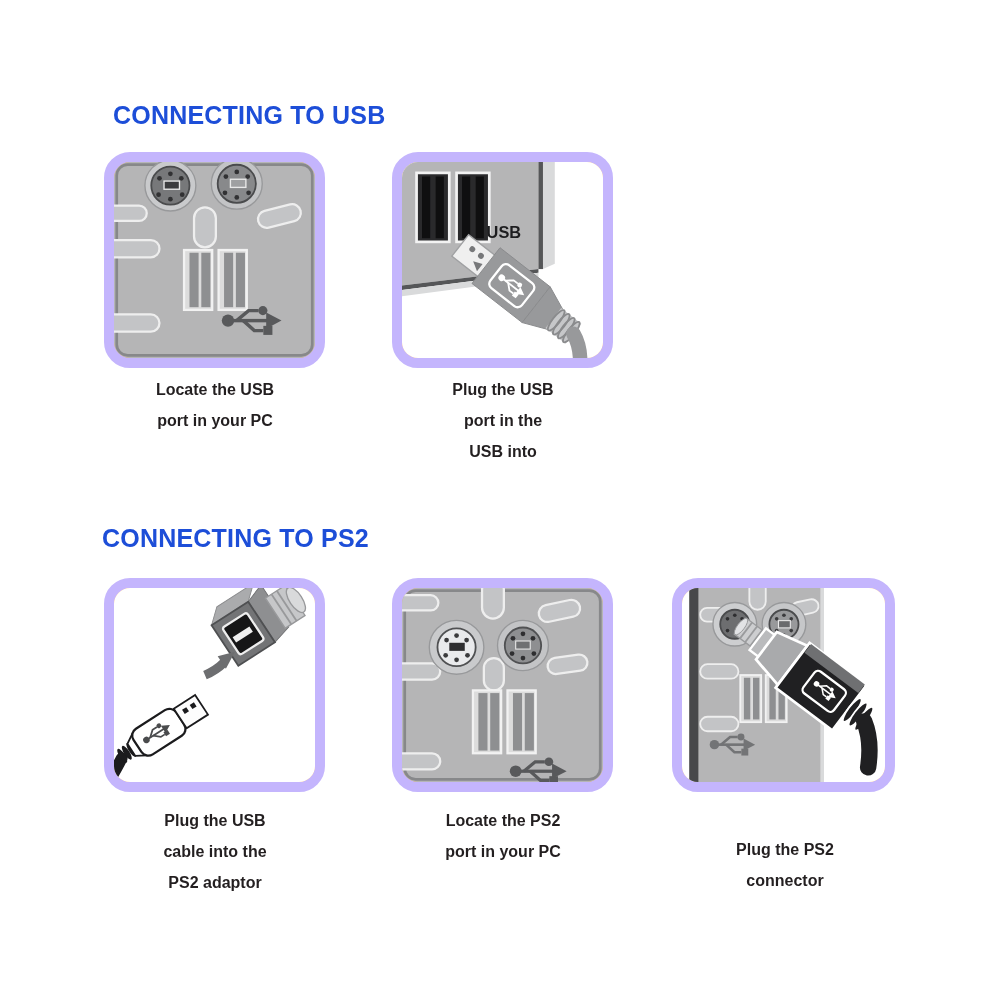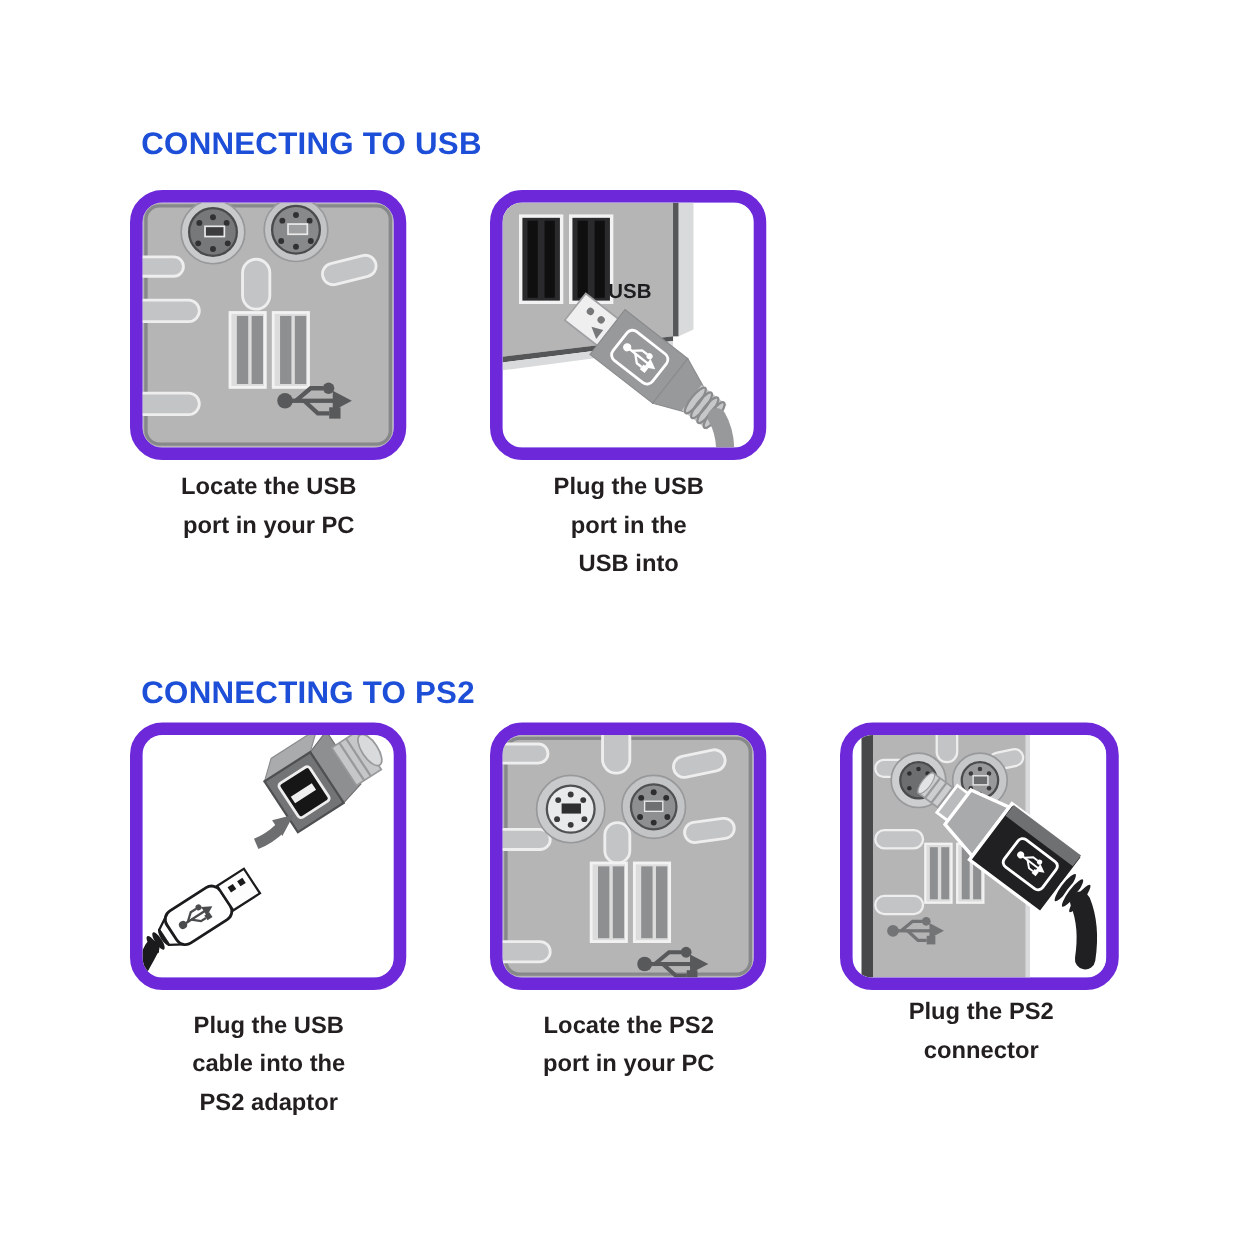--- a/index.html
+++ b/index.html
@@ -4,26 +4,26 @@
 <style>
   html,body{margin:0;padding:0;}
   body{
     width:1000px;height:1000px;position:relative;background:#ffffff;
     font-family:"Liberation Sans", sans-serif;color:#231f20;overflow:hidden;
   }
   .heading{
     position:absolute;font-size:25px;font-weight:bold;letter-spacing:.2px;color:#1d4ed8;white-space:nowrap;
   }
   .panel{
-    position:absolute;box-sizing:border-box;border:10px solid #6d28d9;border-radius:26px;
-    overflow:hidden;background:#c4b5fd;
+    position:absolute;box-sizing:border-box;border:10px solid #c4b5fd;border-radius:26px;
+    overflow:hidden;background:#fdba74;
   }
   .panel svg{display:block;width:100%;height:100%;}
   .caption{
-    position:absolute;width:262px;text-align:center;font-size:19px;font-weight:bold;
+    position:absolute;width:262px;text-align:center;font-size:16px;font-weight:bold;
     line-height:31px;color:#231f20;
   }
   .defs{position:absolute;width:0;height:0;overflow:hidden;}
 </style>
 </head>
 <body>
 
 <svg class="defs" aria-hidden="true">
   <defs>
     <g id="usb-trident">
@@ -130,21 +130,21 @@
 <div class="caption" style="left:84px;top:374px;">
   <span>Locate the USB</span><br>
   <span>port in your PC</span>
 </div>
 <div class="caption" style="left:372px;top:374px;">
   <span>Plug the USB</span><br>
   <span>port in the</span><br>
   <span>USB into</span>
 </div>
 
-<div class="heading" style="left:113px;top:524px;margin-top:16px;">CONNECTING TO PS2</div>
+<div class="heading" style="left:102px;top:524px;">CONNECTING TO PS2</div>
 
 <div class="panel" style="left:104px;top:578px;width:221px;height:214px;">
   <svg viewBox="0 0 221 216" preserveAspectRatio="none">
     <rect width="221" height="216" fill="#ffffff"></rect>
     <g transform="translate(122,64) rotate(-33)">
       <polygon points="48,-27 70,-35 70,21 48,27" fill="#8e8f91" stroke="#6f7072" stroke-width="1"></polygon>
       <rect x="66" y="-20" width="26" height="40" fill="#c6c7c9" stroke="#98999b" stroke-width="1.5"></rect>
       <line x1="74" y1="-20" x2="74" y2="20" stroke="#98999b" stroke-width="2"></line>
       <line x1="81" y1="-20" x2="81" y2="20" stroke="#98999b" stroke-width="2"></line>
       <ellipse cx="93" cy="0" rx="7" ry="16" fill="#d9dadb" stroke="#98999b" stroke-width="1.5"></ellipse>
@@ -296,16 +296,16 @@
 
 <div class="caption" style="left:84px;top:805px;">
   <span>Plug the USB</span><br>
   <span>cable into the</span><br>
   <span>PS2 adaptor</span>
 </div>
 <div class="caption" style="left:372px;top:805px;">
   <span>Locate the PS2</span><br>
   <span>port in your PC</span>
 </div>
-<div class="caption" style="left:654px;top:794px;">
+<div class="caption" style="left:654px;top:834px;">
   <span>Plug the PS2</span><br>
   <span>connector</span><br>
 </div>
 
 </body></html>

